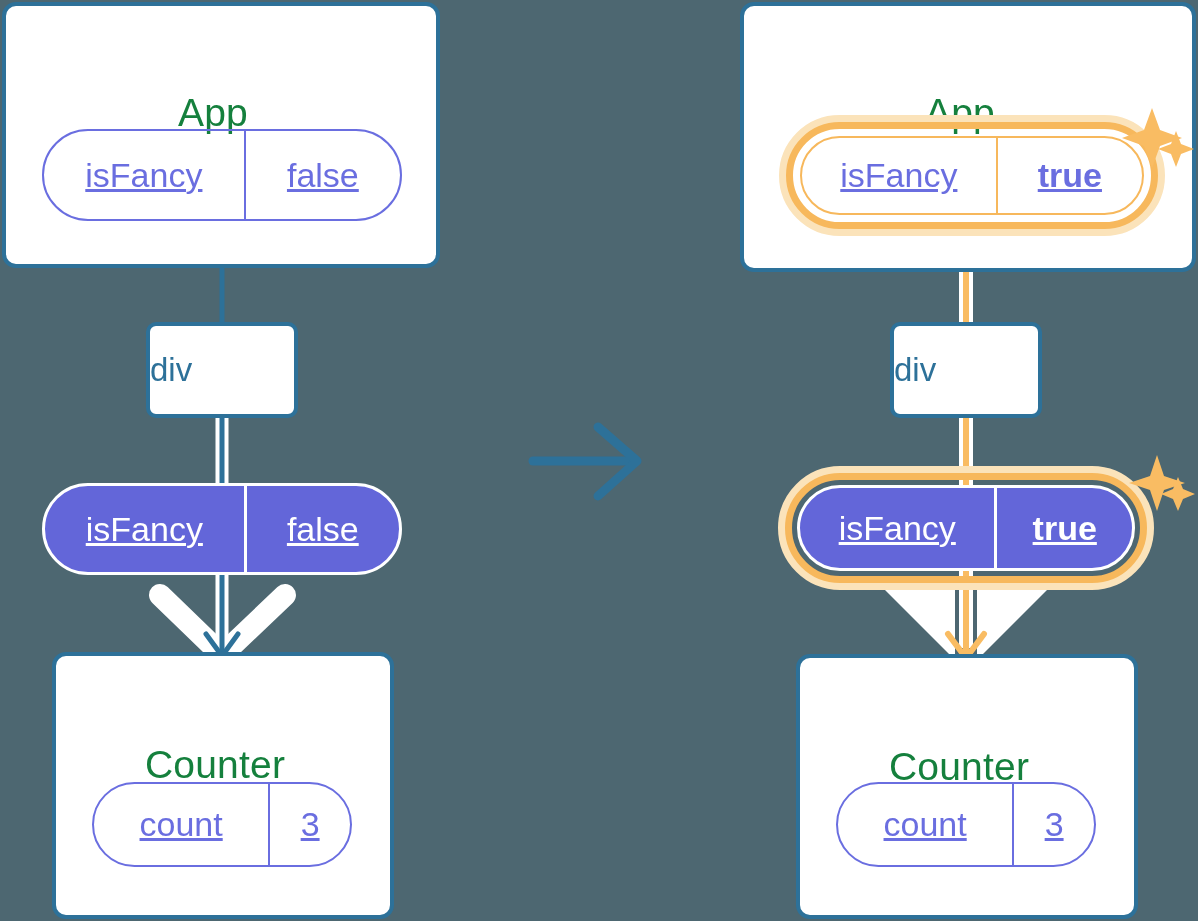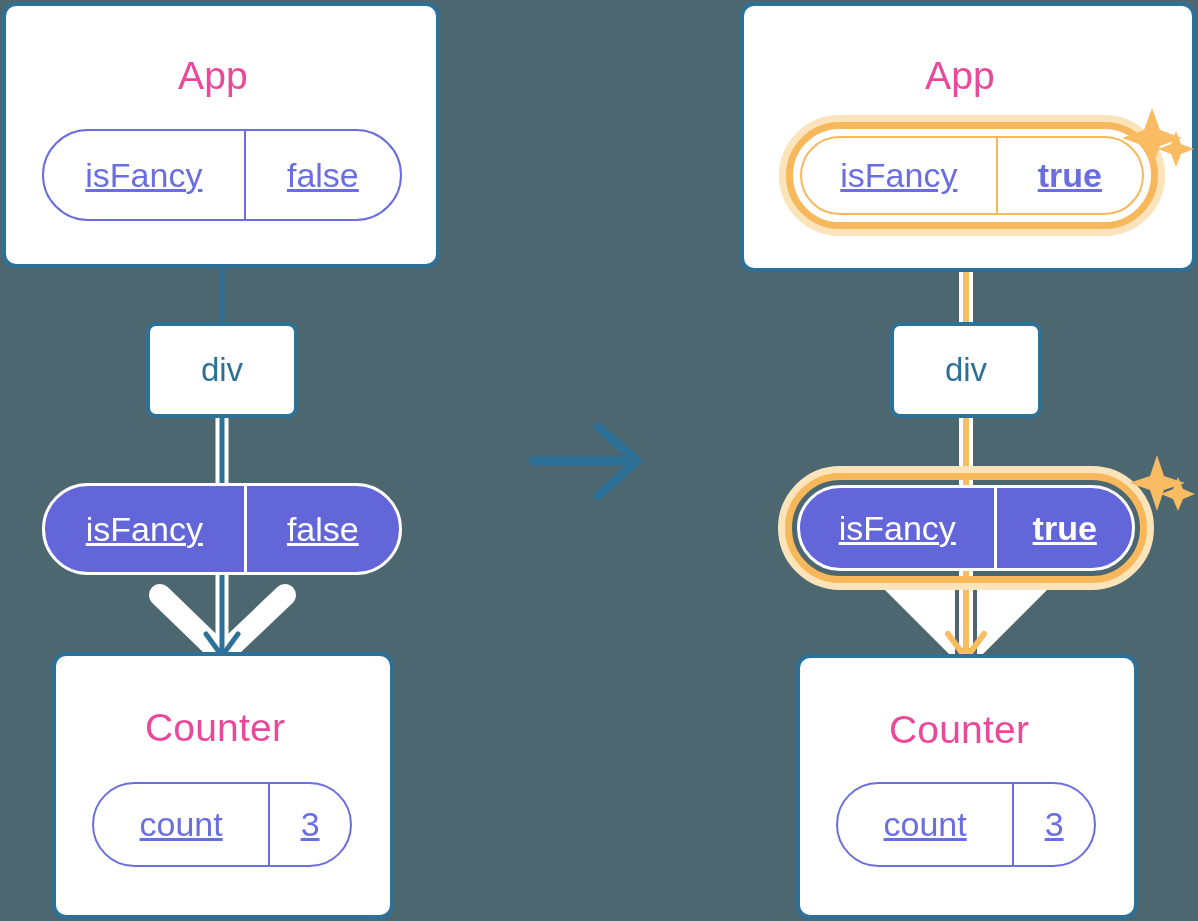--- a/index.html
+++ b/index.html
@@ -30,33 +30,33 @@
     background: #ffffff;
     border: 4px solid #2d7199;
     border-radius: 14px;
     box-sizing: border-box;
   }
   .card-title {
     position: absolute;
     left: 0;
     right: 16px;
     text-align: center;
-    color: #ec4899;
+    color: #15803d;
     font-size: 39px;
     letter-spacing: .2px;
+    margin-top: 37px;
   }
   .divbox {
     position: absolute;
     background: #ffffff;
     border: 4px solid #2d7199;
     border-radius: 10px;
     box-sizing: border-box;
     display: flex;
     align-items: center;
-    justify-content: center;
     color: #2d7199;
     font-size: 33px;
   }
   
   .pill {
     position: absolute;
     box-sizing: border-box;
     display: flex;
     align-items: stretch;
     border-radius: 999px;

